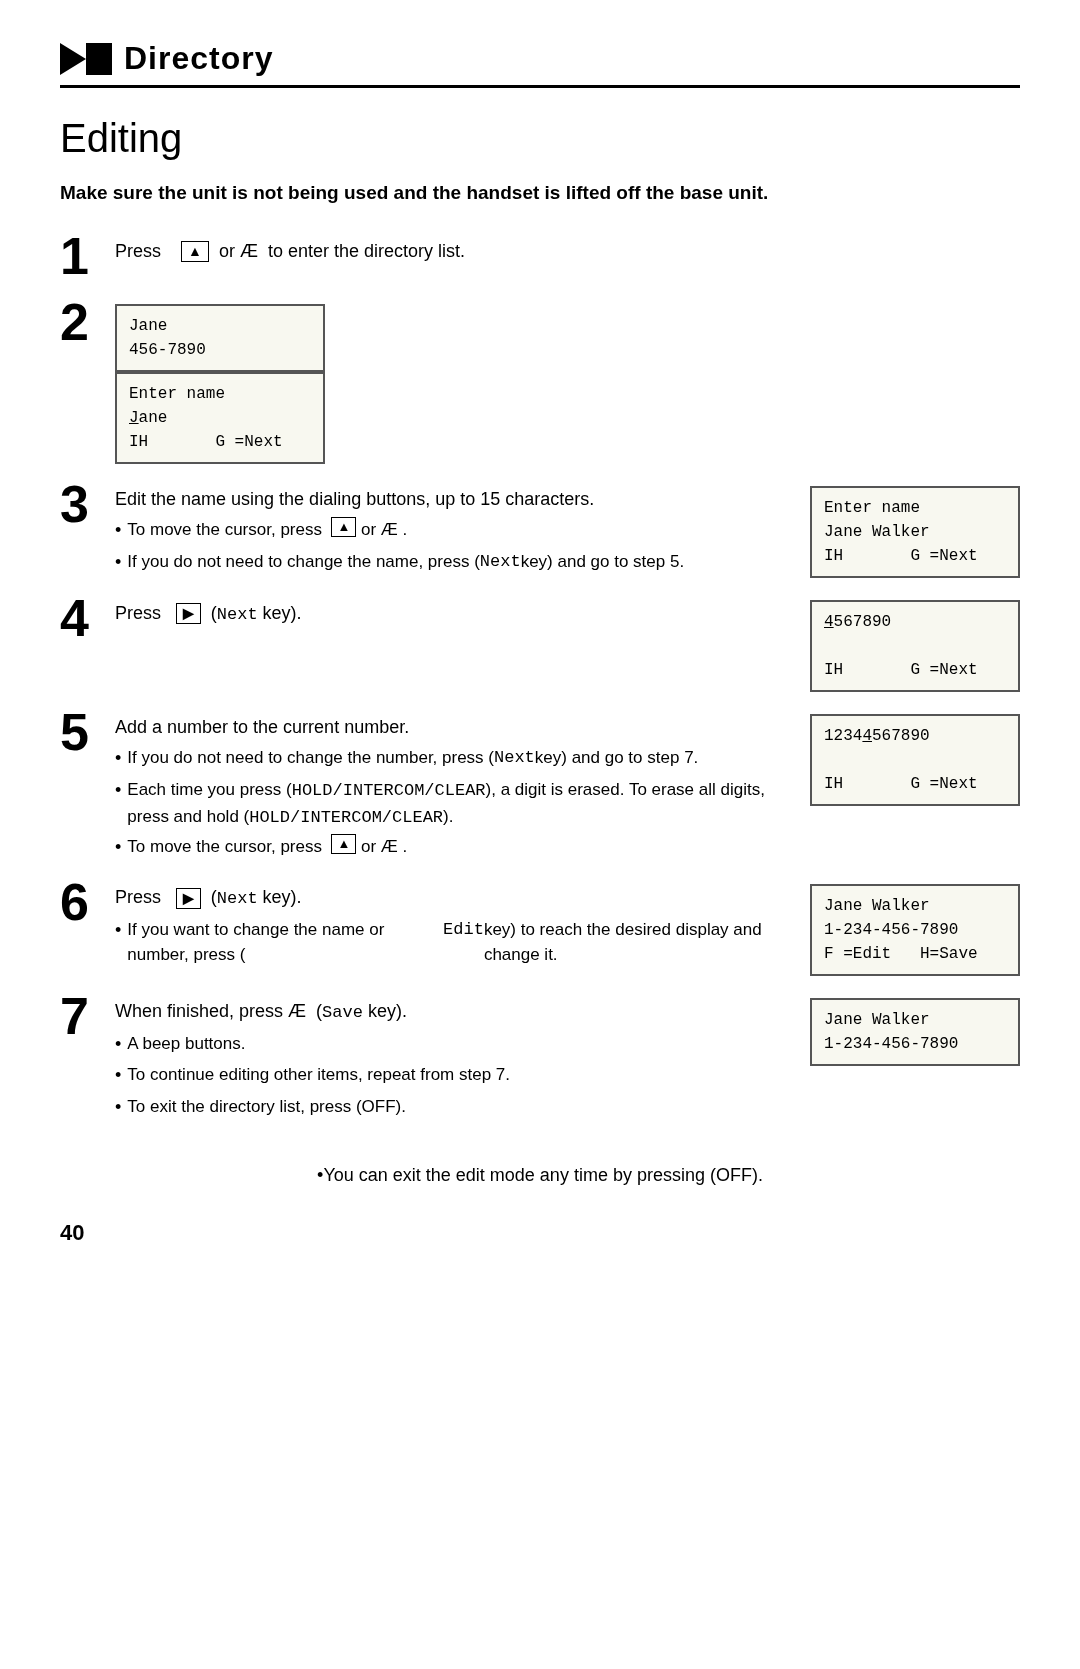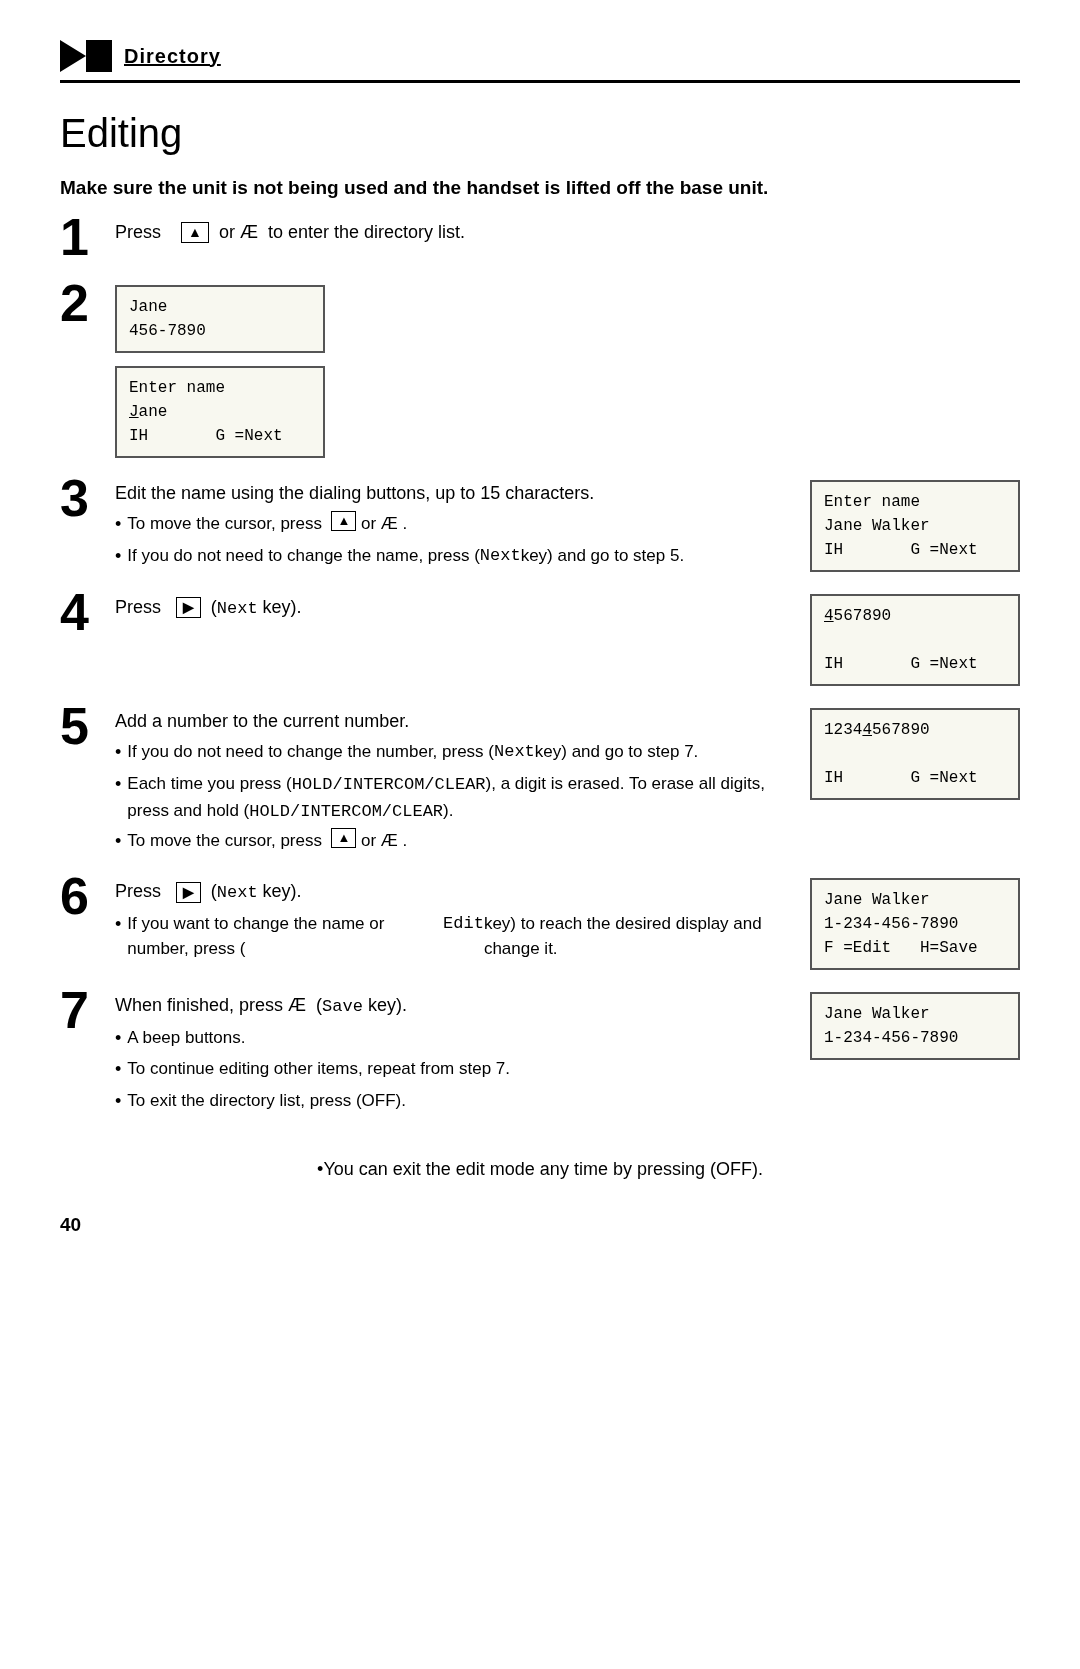--- a/index.html
+++ b/index.html
@@ -15,38 +15,37 @@
 
     
     .header-bar {
       display: flex;
       align-items: center;
       border-bottom: 3px solid #000;
       padding-bottom: 8px;
       margin-bottom: 28px;
     }
     .header-title {
-      font-size: 20px;
+      font-size: 32px;
       font-weight: bold;
       letter-spacing: 1px;
-      text-decoration: underline;
     }
 
     
     .page-title {
       font-size: 40px;
       font-weight: normal;
       margin-bottom: 18px;
     }
 
     
     .intro-text {
       font-weight: bold;
       font-size: 19px;
-      margin-bottom: 16px;
+      margin-bottom: 30px;
       line-height: 1.5;
     }
 
     
     .steps-container {
       display: flex;
       flex-direction: column;
       gap: 0px;
     }
 
@@ -79,21 +78,21 @@
     }
 
     .step-text-col {
       flex: 1;
     }
 
     .step-display-col {
       flex-shrink: 0;
       display: flex;
       flex-direction: column;
-      gap: 13px;
+      gap: 0;
     }
 
     
     .lcd-box {
       border: 2px solid #555;
       background: #f8f8f0;
       font-family: 'Courier New', Courier, monospace;
       font-size: 16px;
       padding: 8px 12px;
       min-width: 210px;
@@ -130,21 +129,21 @@
     .bottom-note {
       margin-top: 18px;
       font-size: 18px;
       line-height: 1.55;
       text-align: center;
     }
 
     
     .page-number {
       margin-top: 30px;
-      font-size: 19px;
+      font-size: 22px;
       font-weight: bold;
     }
 
     
     .step-sub-note {
       font-size: 17px;
       margin-top: 4px;
       line-height: 1.5;
     }
 

